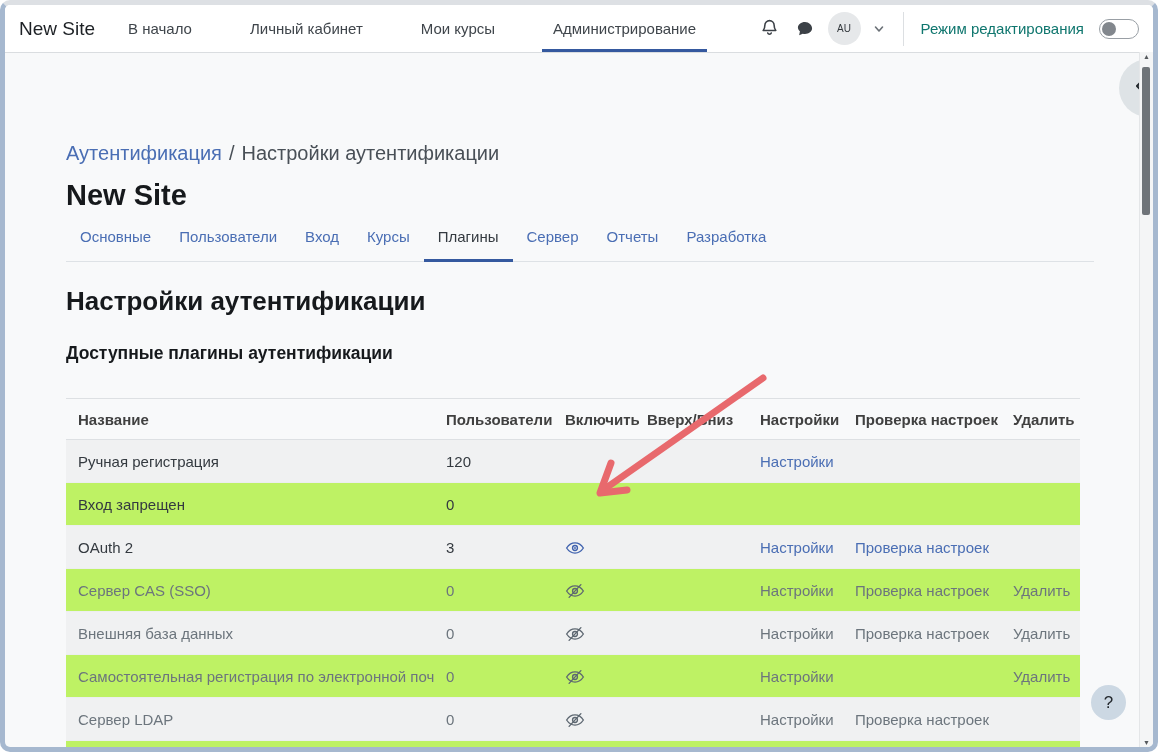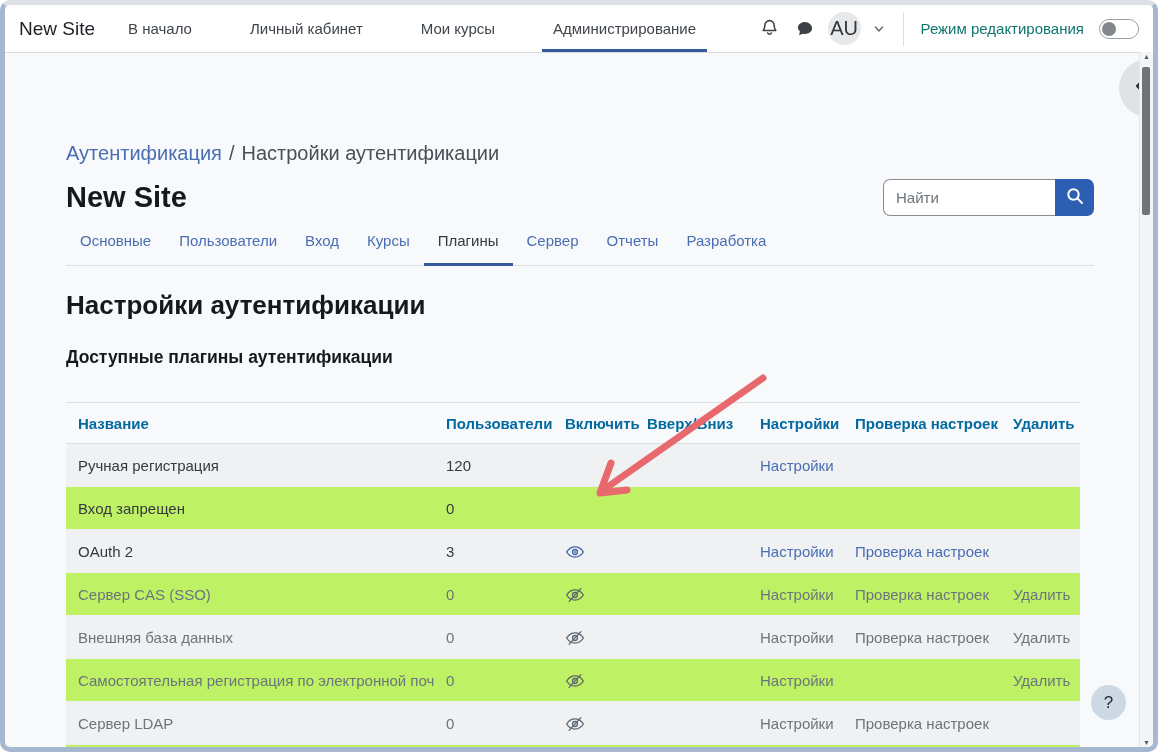--- a/index.html
+++ b/index.html
@@ -23,21 +23,21 @@
   .nav-items { display:flex; align-items:stretch;gap:36px; }
   .nav-item {
     display:flex; align-items:center; padding:3px 11px 0; font-size:15px; color:#3f454b;
     text-decoration:none; border-bottom:3px solid transparent; cursor:pointer; white-space:nowrap;
   }
   .nav-item.active { border-bottom-color:#35599f; }
   .nav-right { margin-left:auto; display:flex; align-items:center; gap:11px; }
   .icon-btn { display:flex; align-items:center; justify-content:center; width:24px; height:24px; cursor:pointer; }
   .avatar {
     width:33px; height:33px; border-radius:50%; background:#e6e8ea; display:flex;
-    align-items:center; justify-content:center; font-size:20px; color:#33383d; cursor:pointer;
+    align-items:center; justify-content:center; font-size:10px; color:#33383d; cursor:pointer;
   }
   .caret { display:flex; align-items:center; cursor:pointer; }
   .nav-divider { width:1px; height:34px; background:#dcdfe2; margin:0 6px; }
   .edit-label { font-size:15px; color:#0f766e; white-space:nowrap; }
   .toggle { width:40px; height:20px; border:1px solid #999fa5; border-radius:11px; background:#fff; position:relative; cursor:pointer; margin-left:4px; box-sizing:border-box; }
   .toggle-knob { position:absolute; left:2px; top:2px; width:14px; height:14px; border-radius:50%; background:#82878d; }
   
   .content { padding:0 59px 0 61px; }
   .breadcrumb { margin-top:89px; font-size:20px; color:#495057; }
   .breadcrumb a { color:#4a6eb4; text-decoration:none; cursor:pointer; }
@@ -53,21 +53,21 @@
   .search-input::placeholder { color:#6d747b; }
   .search-btn { width:39px; height:37px; border:none; background:#2c5fb1; border-radius:0 7px 7px 0; display:flex; align-items:center; justify-content:center; cursor:pointer; }
   .tabs { margin-top:16px; display:flex; border-bottom:1px solid #dee2e6; }
   .tab { padding:0 14px 14px; font-size:15px; color:#4a6eb4; text-decoration:none; cursor:pointer; margin-bottom:-1px; border-bottom:3px solid transparent; white-space:nowrap; }
   .tab.active { color:#343a40; border-bottom-color:#35599f; }
   h2.heading { margin:24px 0 0; font-size:26px; font-weight:700; color:#16191c; }
   h3.subheading { margin:26px 0 0; font-size:17.5px; font-weight:700; color:#16191c; }
   
   .table { margin-top:34px; width:1014px; font-size:15px; }
   .thead { display:flex; height:42px; align-items:center; border-top:1px solid #dde0e3; border-bottom:1px solid #dde0e3; box-sizing:border-box; }
-  .th { font-weight:700; color:#0369a1; padding-left:12px; box-sizing:border-box; white-space:nowrap; }
+  .th { font-weight:700; color:#404040; padding-left:12px; box-sizing:border-box; white-space:nowrap; }
   .trow { display:flex; height:43px; align-items:center; box-sizing:border-box; border-bottom:1px solid #eceef0; background:#bef264; }
   .trow.stripe { background:#f0f1f2; }
   .td { padding-left:12px; box-sizing:border-box; color:#343a40; white-space:nowrap; overflow:hidden; }
   .col0{width:368px}.col1{width:119px}.col2{width:82px}.col3{width:113px}.col4{width:95px}.col5{width:158px}.col6{width:79px}
   .tlink { text-decoration:none; color:#4a6eb4; cursor:pointer; }
   .trow.disabled .td, .trow.disabled .tlink { color:#6c757d; }
   .eyeicon { display:inline-flex; vertical-align:middle; cursor:pointer; }
   
   .overlay { position:absolute; left:0; top:0; width:1148px; height:742px; pointer-events:none; z-index:50; }
   .scrollbar { position:absolute; top:47px; right:0; bottom:0; width:13px; background:#f4f5f6; border-left:1px solid #e4e6e8; z-index:60; }
@@ -126,31 +126,20 @@
     </div>
   </header>
 
   <div class="content">
     <div class="breadcrumb">
       <a>Аутентификация</a><span class="bc-sep">/</span><span>Настройки аутентификации</span>
     </div>
 
     <div class="page-head">
       <h1 class="title">New Site</h1>
-      <div class="searchbox">
-        <input class="search-input" type="text" placeholder="Найти" style="">
-        <button class="search-btn">
-          <span>
-            <svg width="20" height="20" viewBox="0 0 20 20">
-                <circle cx="8.5" cy="8.5" r="5.2" fill="none" stroke="#fff" stroke-width="2"></circle>
-                <line x1="12.6" y1="12.6" x2="17" y2="17" stroke="#fff" stroke-width="2" stroke-linecap="round"></line>
-              </svg>
-          </span>
-        </button>
-      </div>
     </div>
 
     <nav class="tabs" id="tabs">
         <a class="tab">Основные</a>
         <a class="tab">Пользователи</a>
         <a class="tab">Вход</a>
         <a class="tab">Курсы</a>
         <a class="tab active">Плагины</a>
         <a class="tab">Сервер</a>
         <a class="tab">Отчеты</a>

